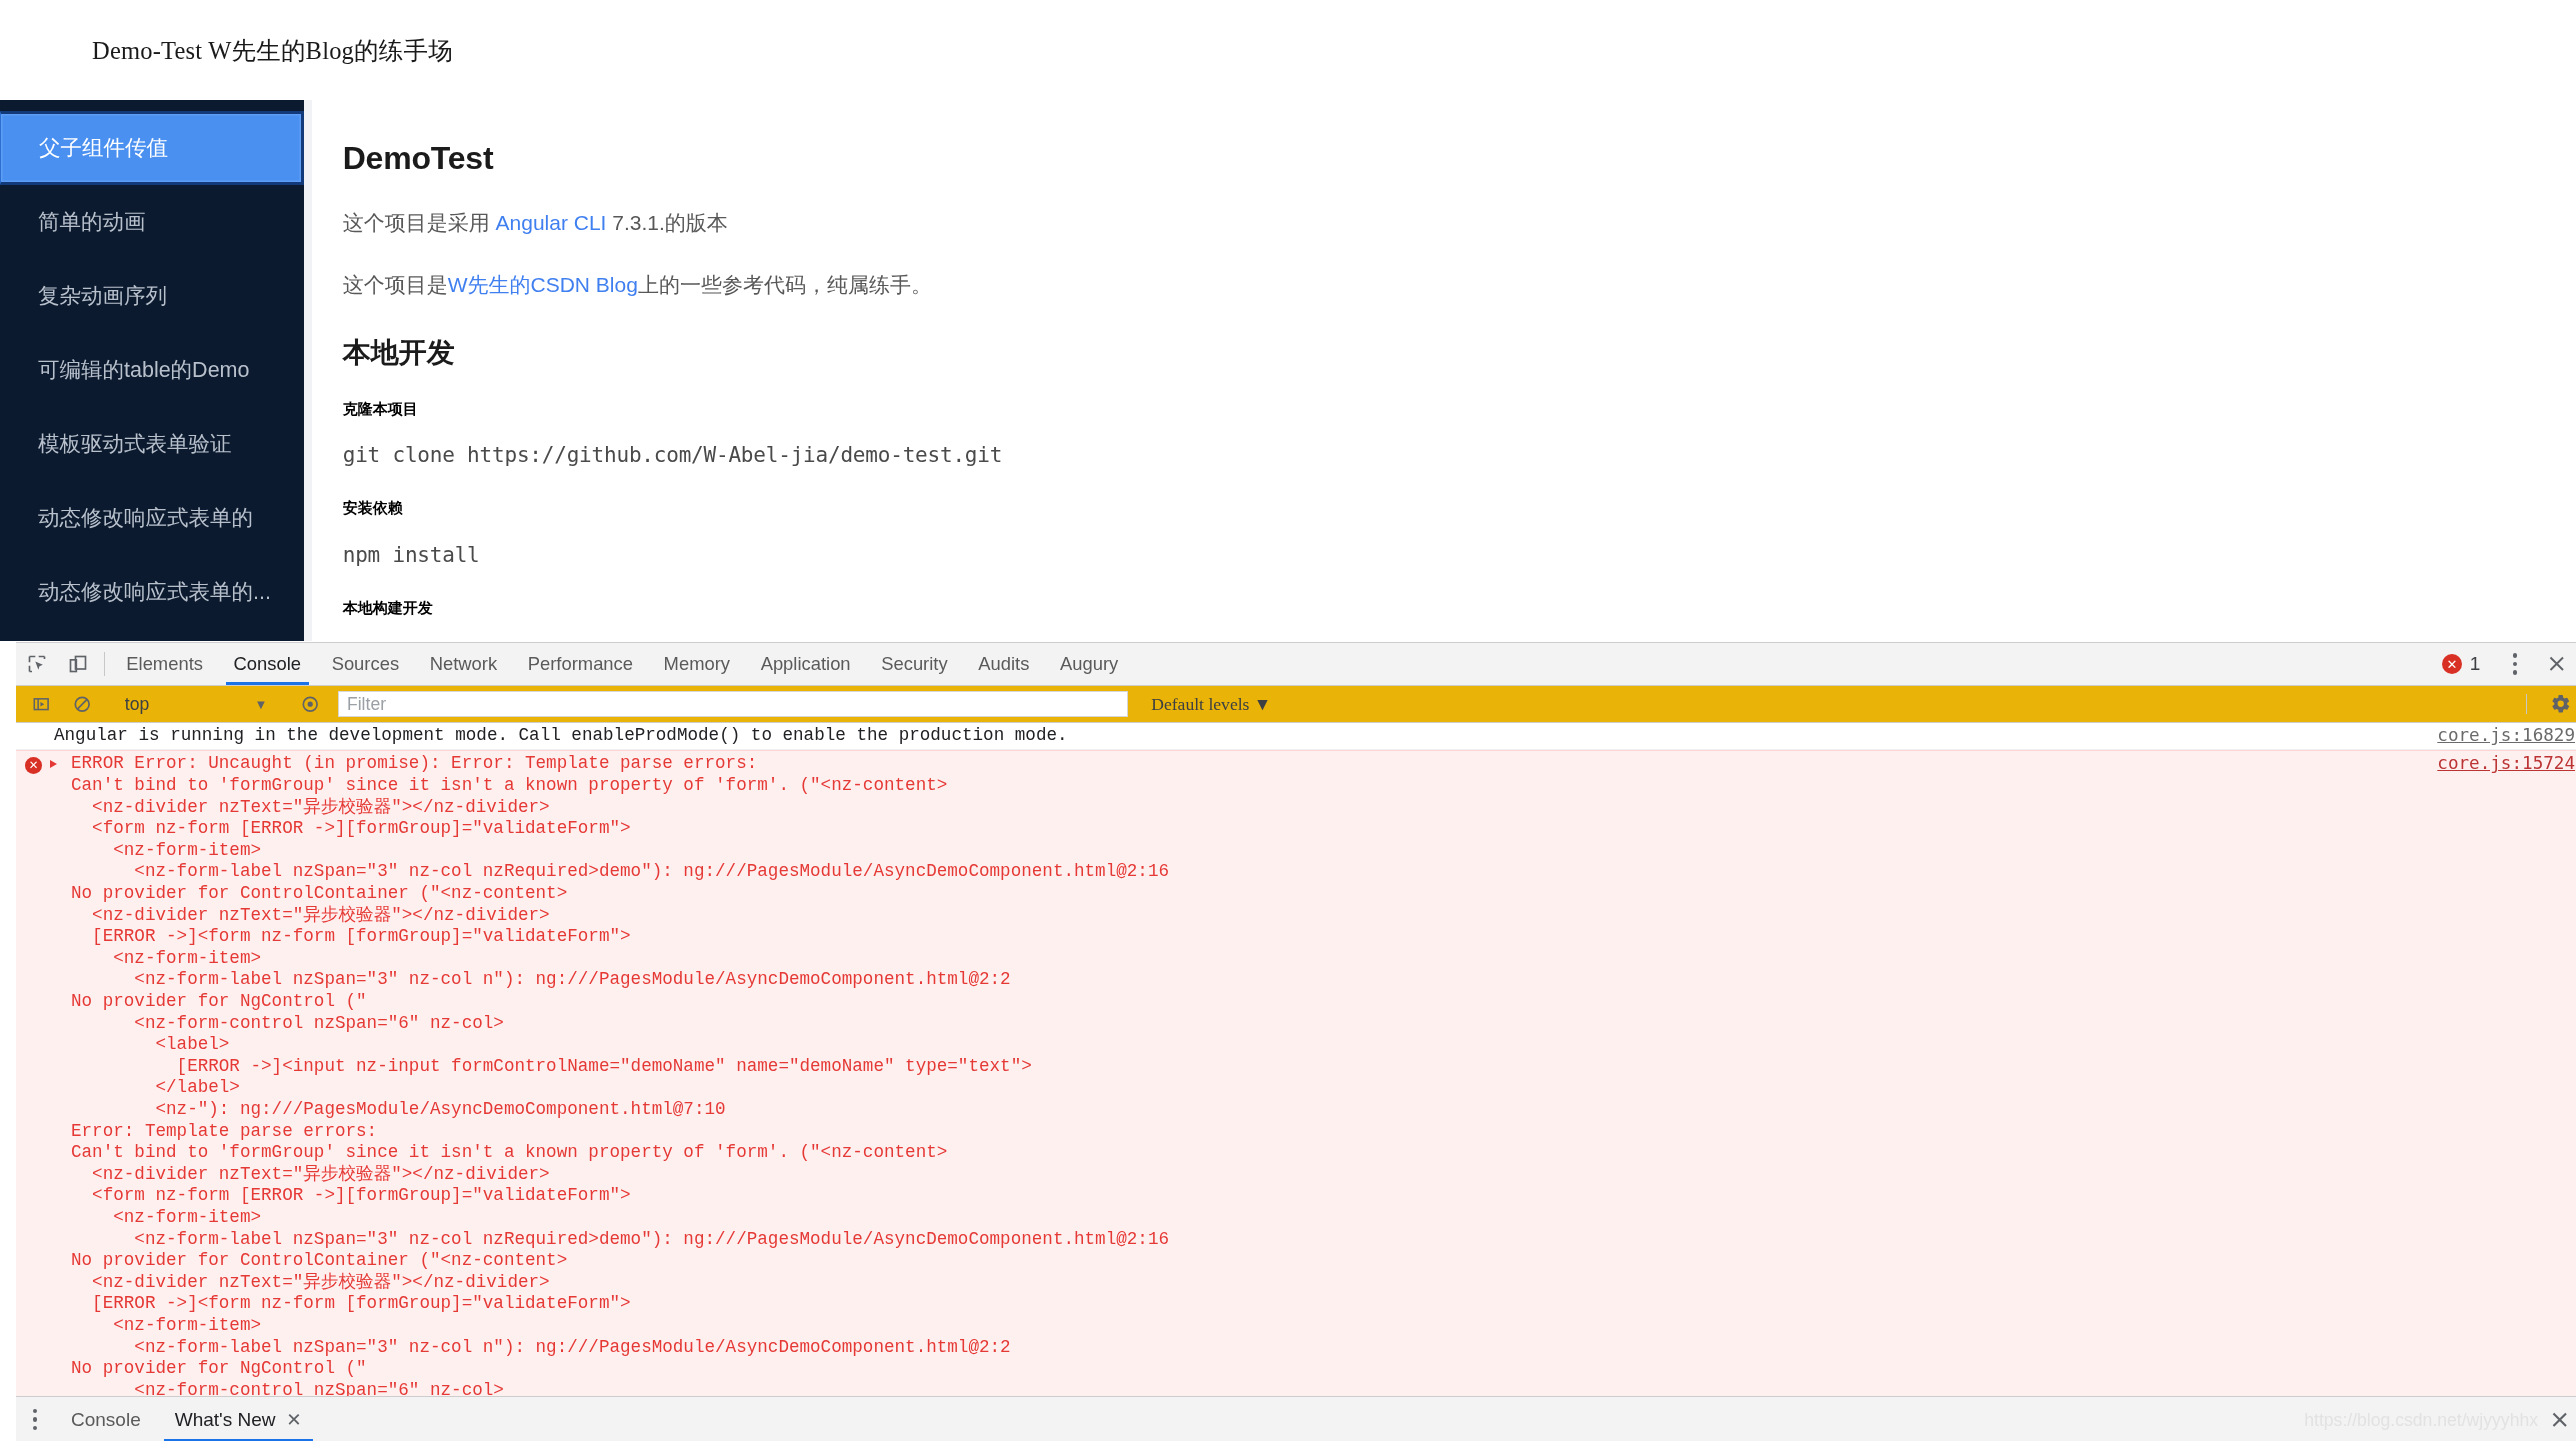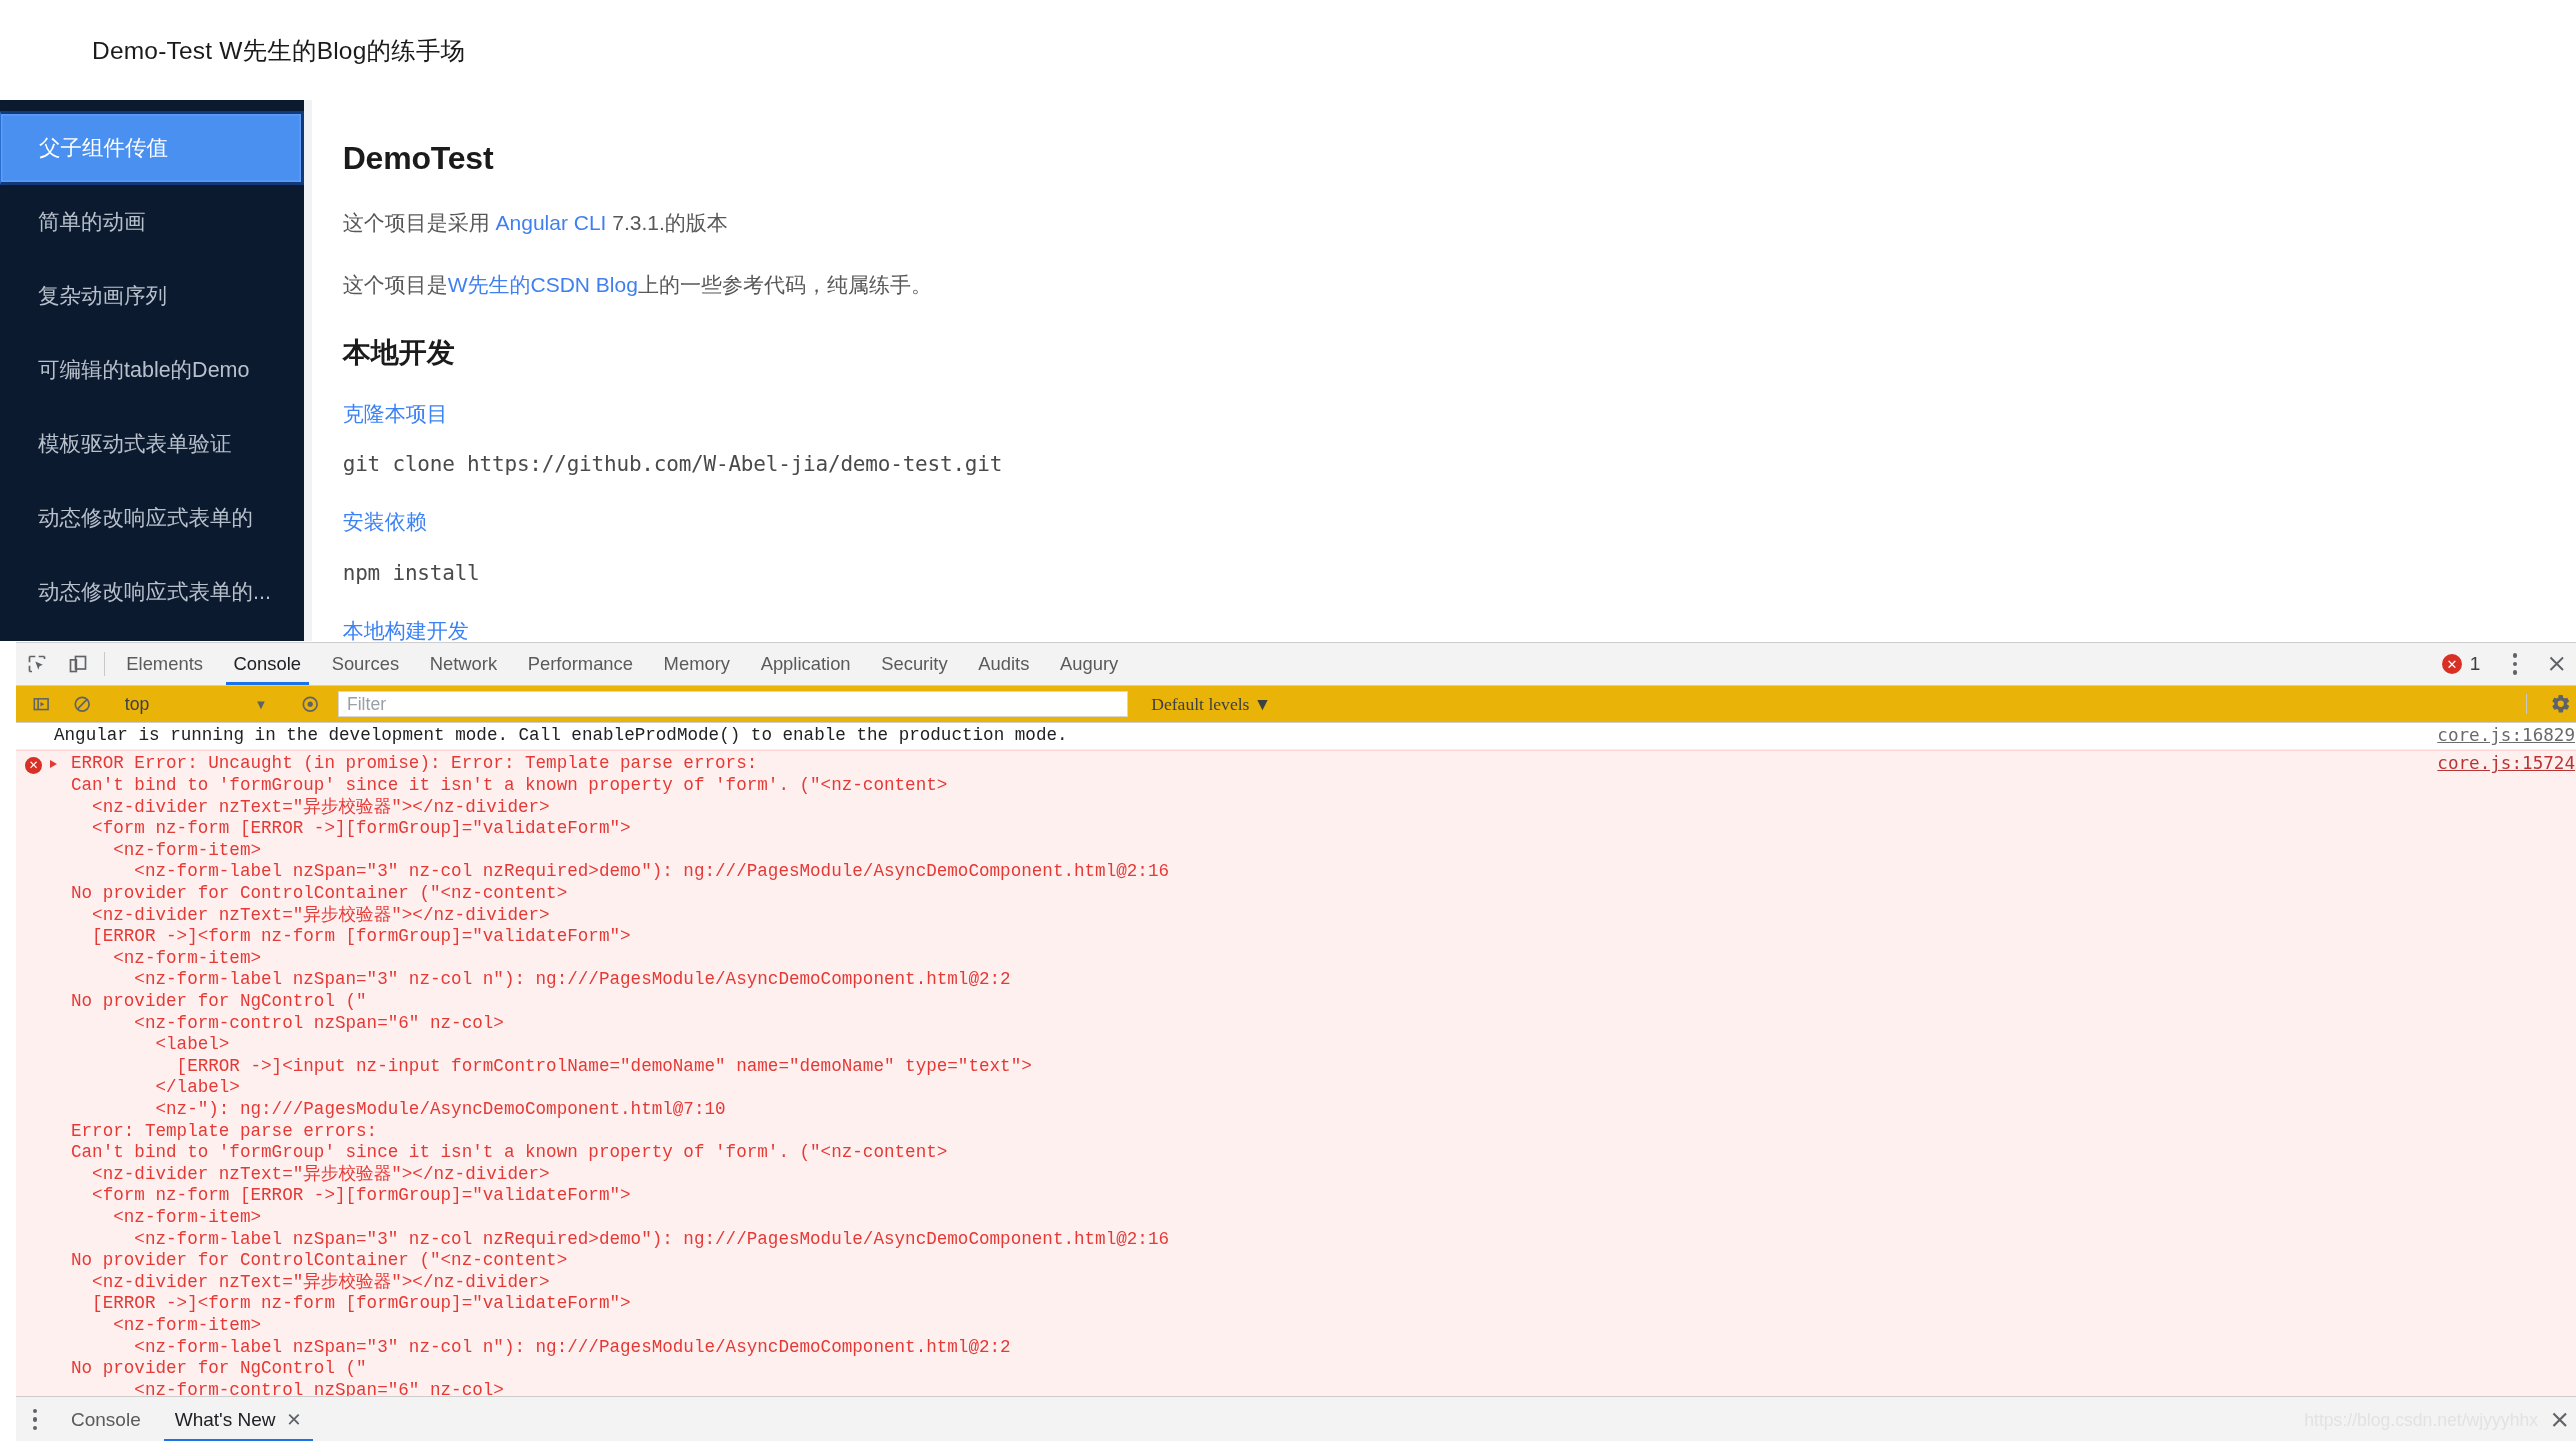--- a/index.html
+++ b/index.html
@@ -22,20 +22,21 @@
     background: #ffffff;
     overflow: hidden;
   }
 
   .app-header {
     height: 100px;
     background: #ffffff;
     display: flex;
     align-items: center;
     padding-left: 92px;
+    font-family: Liberation Serif, serif;
   }
   .app-title {
     font-size: 24.5px;
     color: #1a1a1a;
     font-weight: 400;
     letter-spacing: 0.2px;
   }
 
   .app-body {
     position: relative;
@@ -97,23 +98,23 @@
     margin-bottom: 34px;
     line-height: 1.35;
   }
   .content-card h2 {
     font-size: 28px;
     font-weight: bold;
     color: #1b1b1b;
     margin-bottom: 28px;
   }
   .content-card h3 {
-    font-size: 21px;
-    font-weight: normal;
-    color: #3b82f6;
+    font-size: 15px;
+    font-weight: bold;
+    color: #000000;
     margin-bottom: 24.5px;
   }
   .code-line {
     font-family: "DejaVu Sans Mono", "Liberation Mono", monospace;
     font-size: 21px;
     color: #4a4a4a;
     margin-bottom: 32px;
     letter-spacing: -0.2px;
   }
   a.link { color: #3f7ff0; text-decoration: none; }

